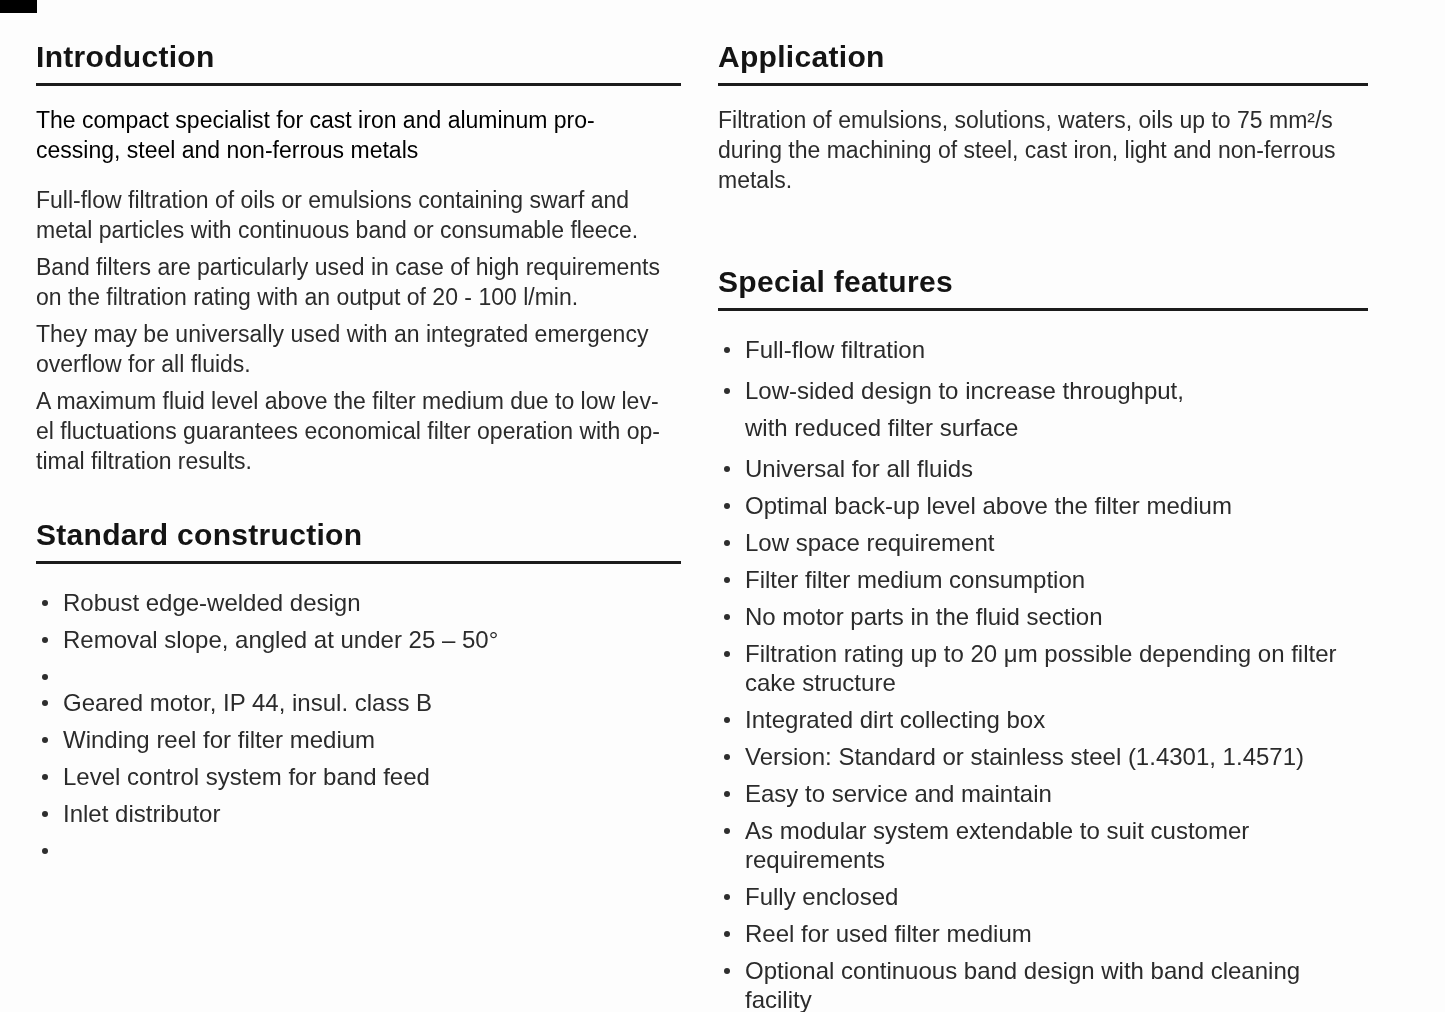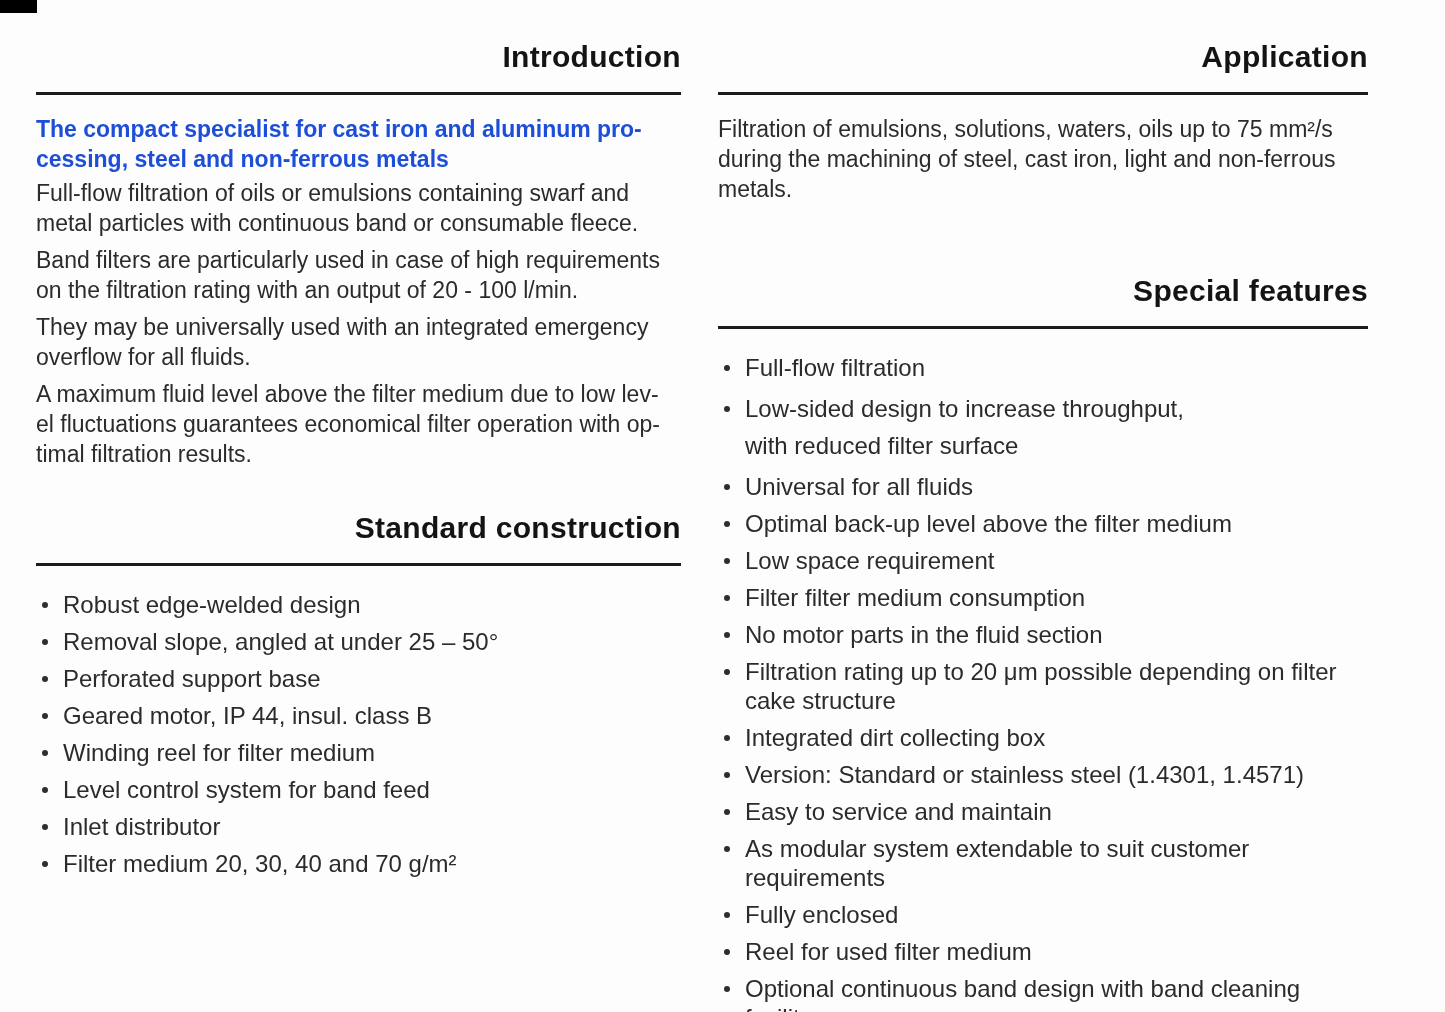--- a/index.html
+++ b/index.html
@@ -35,39 +35,38 @@
   }
   .col-right {
     left: 718px;
     width: 650px;
   }
   .heading {
     font-size: 30px;
     font-weight: 700;
     color: #141414;
     margin: 0;
-    padding-bottom: 18px;
+    padding-bottom: 9px;
     border-bottom: 3px solid #1c1c1c;
     letter-spacing: 0.3px;
-    text-align: right;
   }
   .body-text {
     font-size: 23px;
     line-height: 30px;
     margin: 0 0 7px 0;
     white-space: pre-line;
     color: #2b2b2b;
   }
   .first-after-heading {
     margin-top: 19px;
   }
   .lead {
-    font-weight: 700;
-    color: #1d4ed8;
-    margin-bottom: 4px;
+    font-weight: 400;
+    color: #000000;
+    margin-bottom: 20px;
   }
   .section-standard {
     margin-top: 42px;
   }
   .section-special {
     margin-top: 70px;
   }
   ul.bullets {
     list-style: none;
     margin: 24px 0 0 0;
@@ -129,41 +128,39 @@
         <li>
             <span class="dot"></span>
             <span class="li-text">Robust edge-welded design</span>
           </li>
         <li>
             <span class="dot"></span>
             <span class="li-text">Removal slope, angled at under 25 – 50°</span>
           </li>
         <li>
             <span class="dot"></span>
-            <span class="li-text">Perforated support base</span>
           </li>
         <li>
             <span class="dot"></span>
             <span class="li-text">Geared motor, IP 44, insul. class B</span>
           </li>
         <li>
             <span class="dot"></span>
             <span class="li-text">Winding reel for filter medium</span>
           </li>
         <li>
             <span class="dot"></span>
             <span class="li-text">Level control system for band feed</span>
           </li>
         <li>
             <span class="dot"></span>
             <span class="li-text">Inlet distributor</span>
           </li>
         <li>
             <span class="dot"></span>
-            <span class="li-text">Filter medium 20, 30, 40 and 70 g/m²</span>
           </li>
       </ul>
     </section>
 
   </div>
 
   <div class="col col-right">
 
     <section>
       <h2 class="heading">Application</h2>

